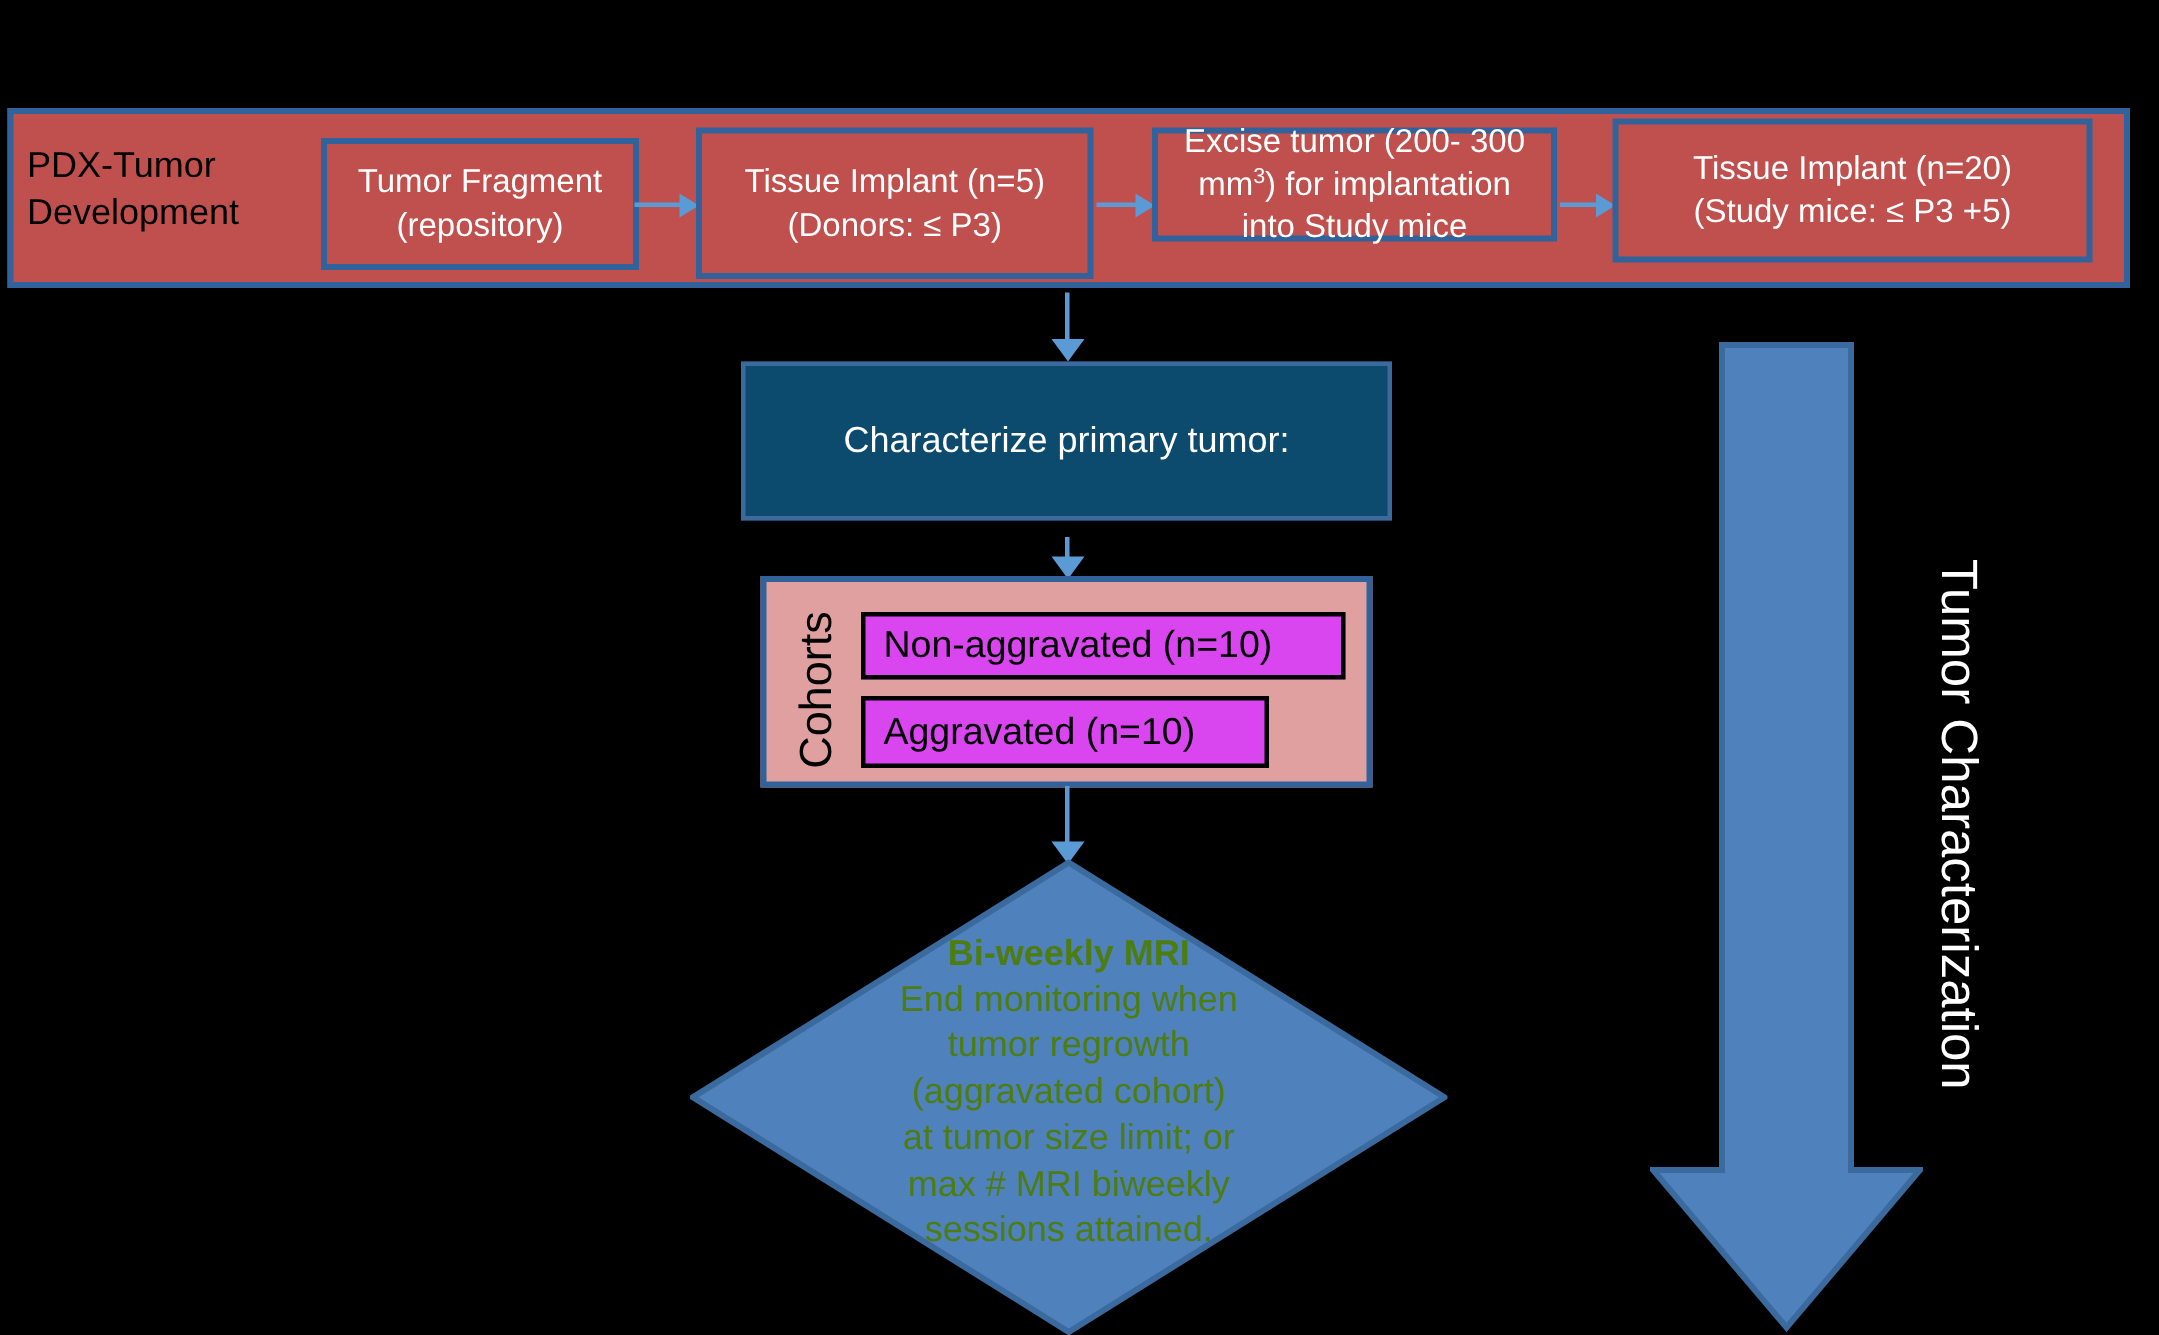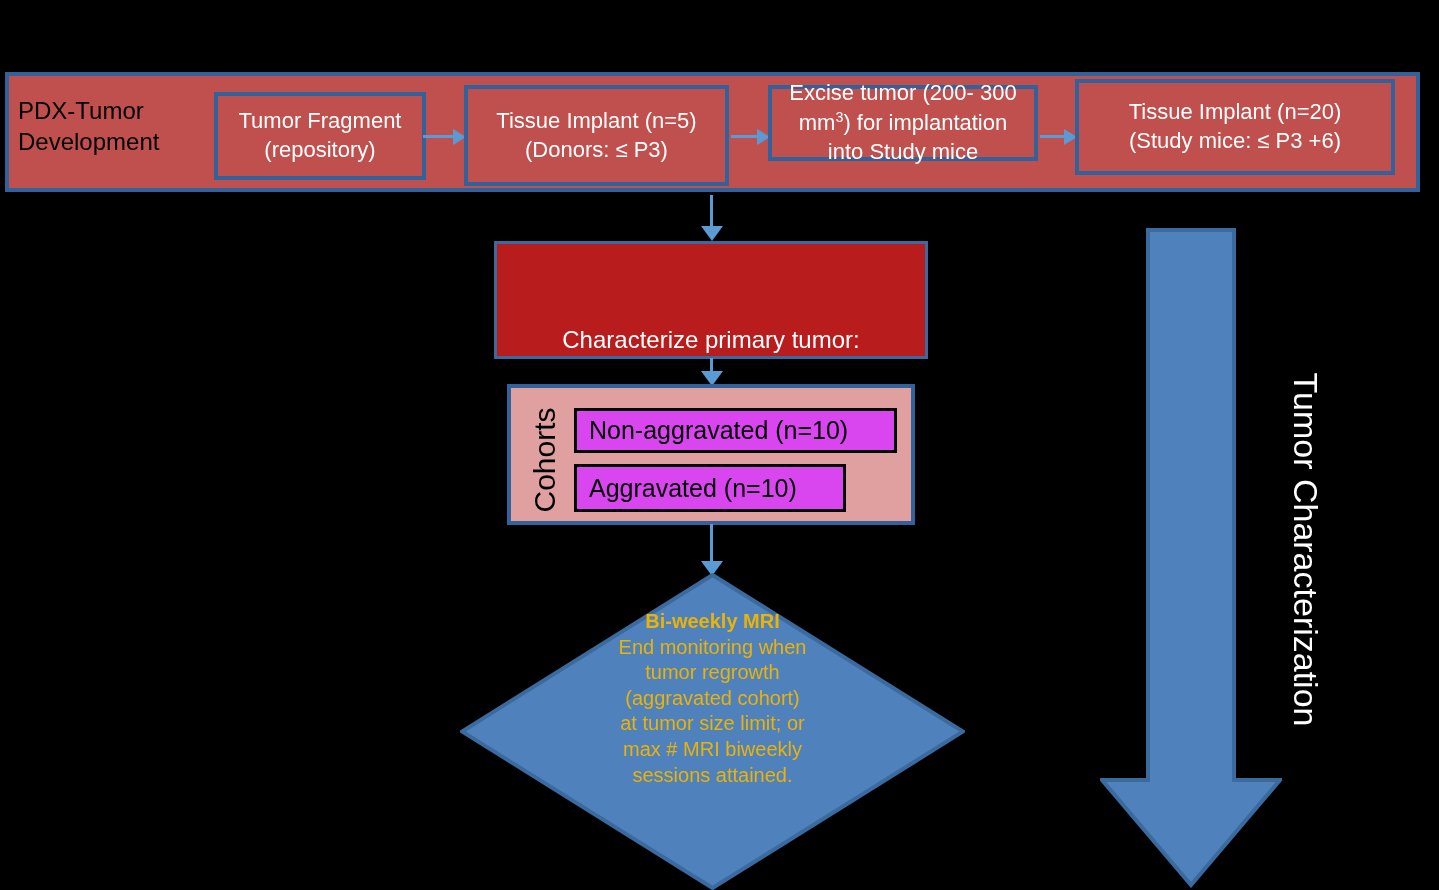--- a/index.html
+++ b/index.html
@@ -105,26 +105,26 @@
   #va1 .vline { height: 32px; }
   #va2 { left: 701px; top: 358px; height: 28px; }
   #va2 .vline { height: 14px; }
   #va3 { left: 701px; top: 524px; height: 52px; }
   #va3 .vline { height: 38px; }
 
   
   #charbox {
     position: absolute;
     left: 494px; top: 241px;
-    width: 434px; height: 118px;
-    background: #b91c1c;
+    width: 434px; height: 106px;
+    background: #0c4a6e;
     border: 3px solid #3A6A9E;
     box-sizing: border-box;
     display: flex;
-    align-items: flex-end;
+    align-items: center;
     justify-content: center;
     color: #FFFFFF;
     font-size: 24px;
     line-height: 1.35;
     text-align: center;
   }
 
   
   #cohortbox {
     position: absolute;
@@ -161,25 +161,25 @@
 
   
   #diamond-wrap {
     position: absolute;
     left: 460px; top: 573px;
     width: 505px; height: 317px;
   }
   #diamond-wrap svg { display: block; }
   #diamond-text {
     position: absolute;
-    left: 0; top: 36px;
+    left: 0; top: 48px;
     width: 505px;
     text-align: center;
-    color: #eab308;
-    font-size: 20px;
+    color: #4d7c0f;
+    font-size: 24px;
     line-height: 1.28;
     pointer-events: none;
   }
   #diamond-text .bold { font-weight: bold; }
 
   
   #bigarrow {
     position: absolute;
     left: 1100px; top: 228px;
     width: 182px; height: 660px;
@@ -241,21 +241,21 @@
   </div>
 
   <div class="harrow" id="ha3">
     <div class="line"></div>
     <div class="head"></div>
   </div>
 
   <div class="stepbox" id="step4">
     <span>
       <span>Tissue Implant (n=20)</span><br>
-      <span>(Study mice: ≤ P3 +6)</span>
+      <span>(Study mice: ≤ P3 +5)</span>
     </span>
   </div>
 
   <div class="varrow" id="va1">
     <div class="vline"></div>
     <div class="vhead"></div>
   </div>
 
   <div id="charbox">
     <span>

